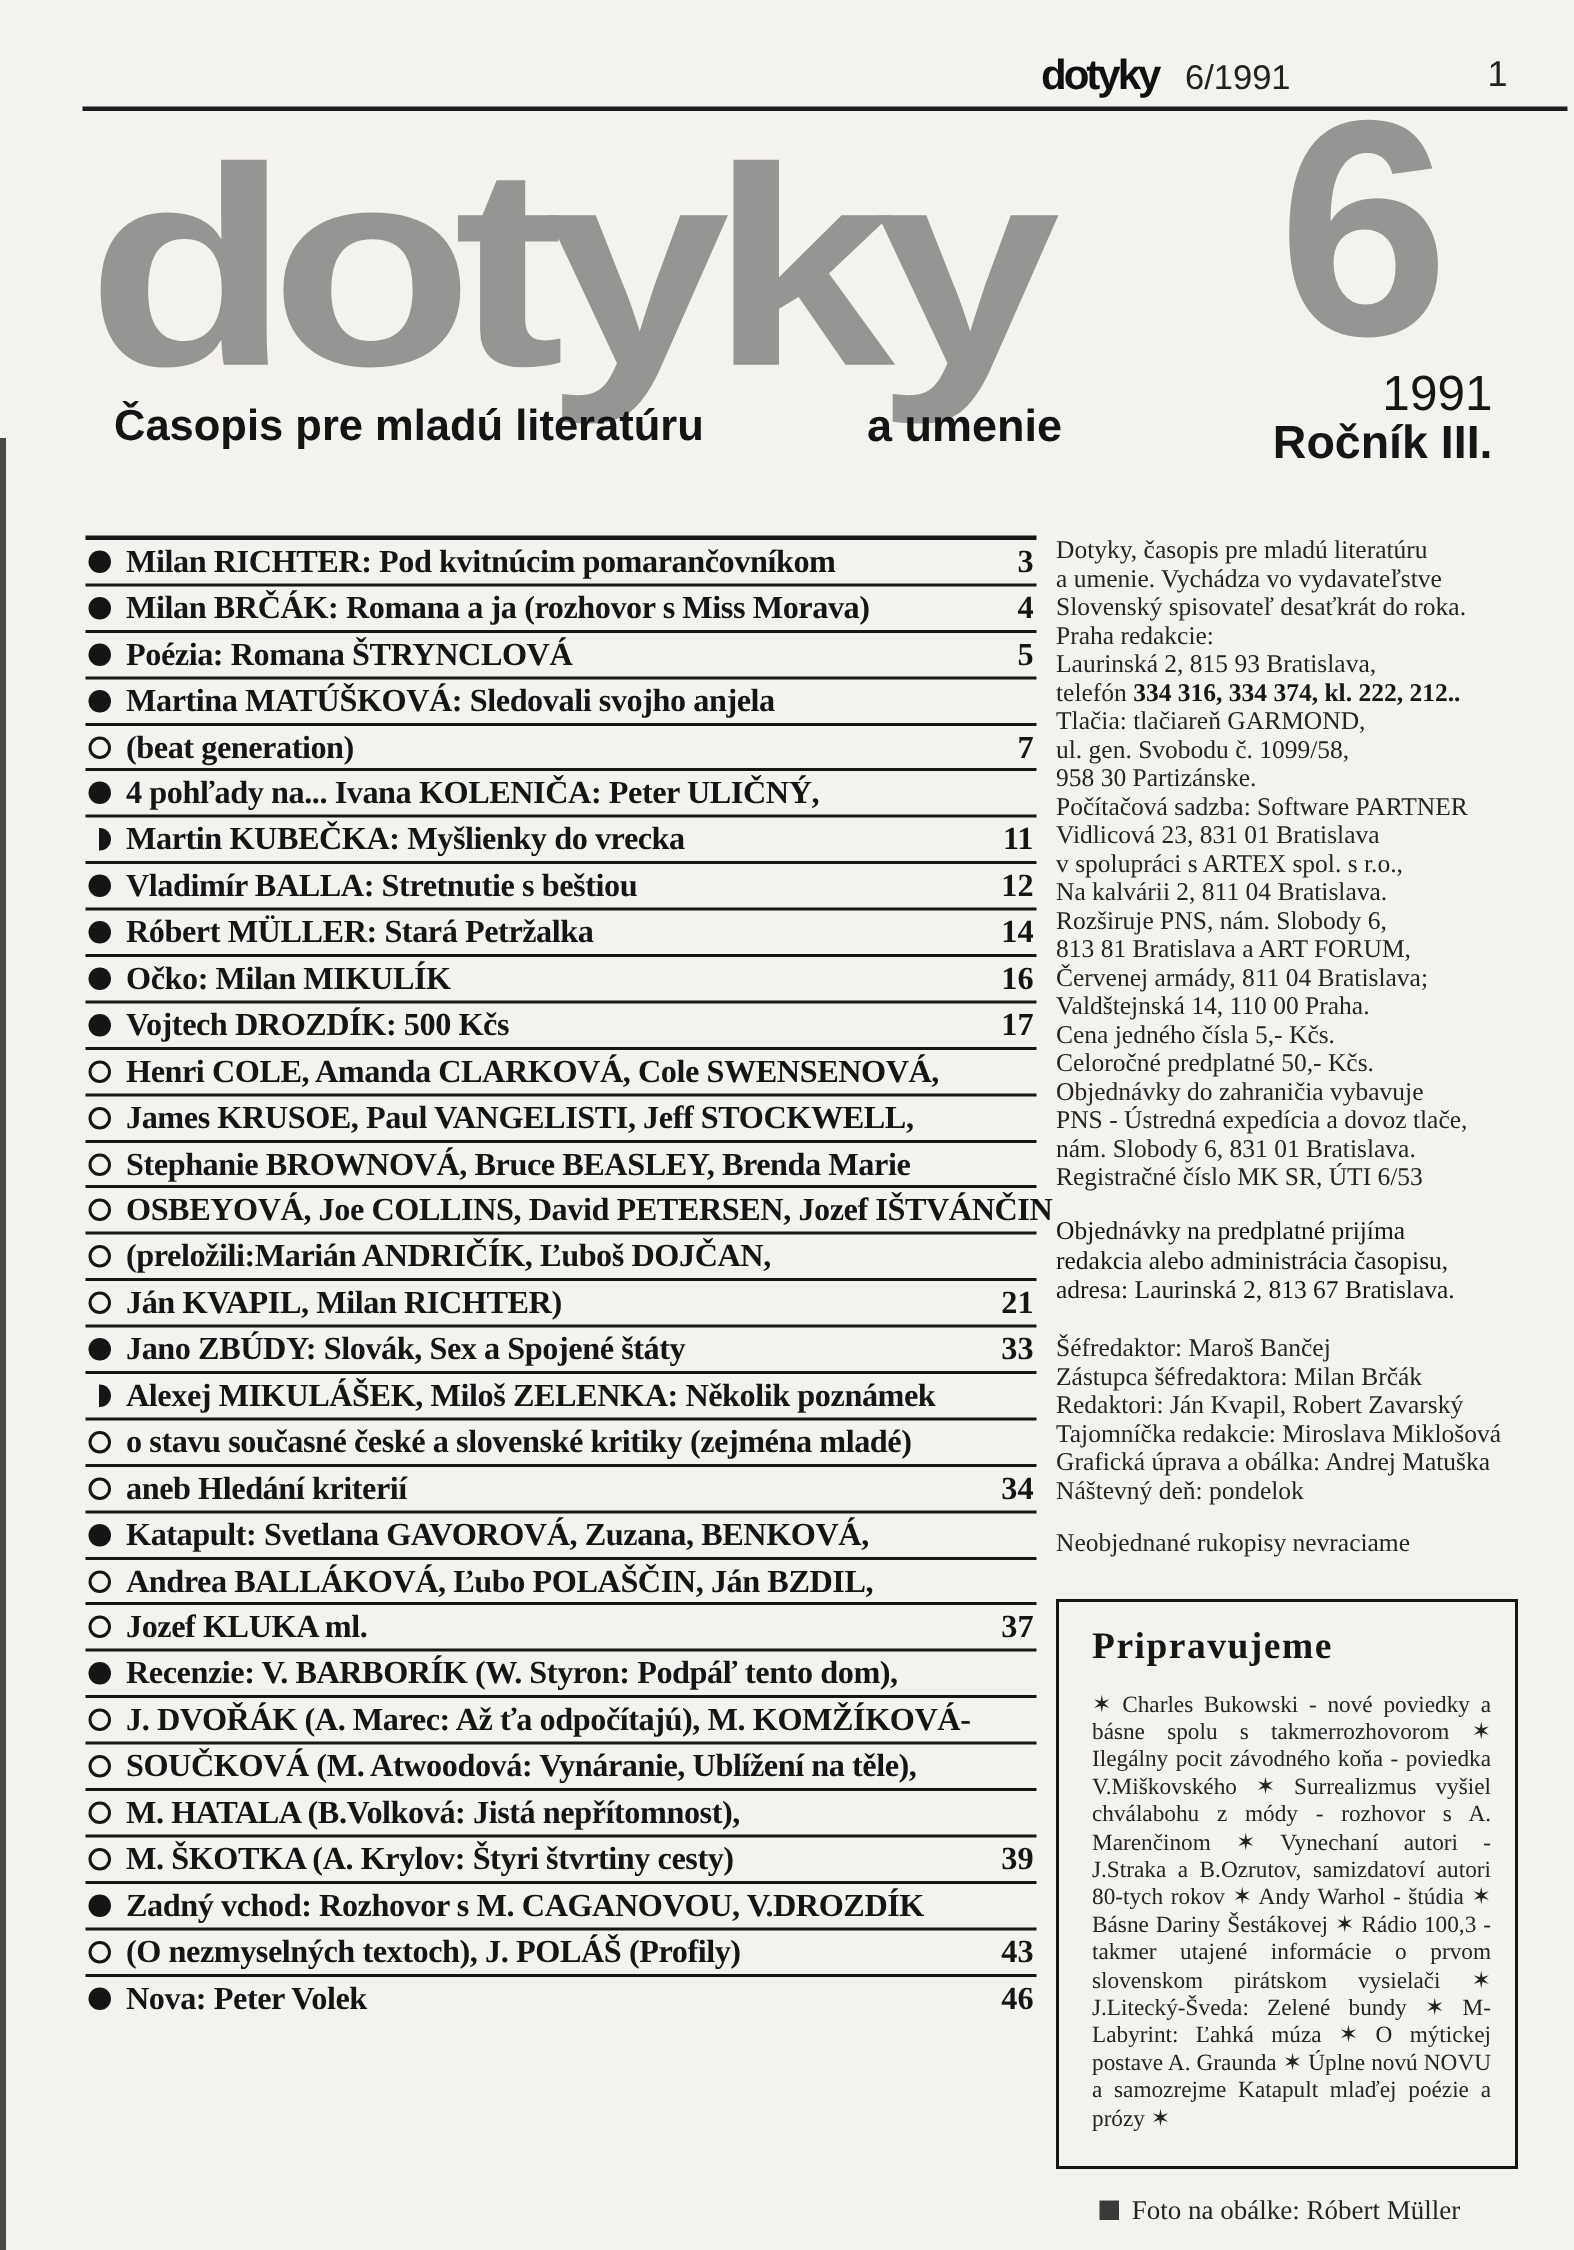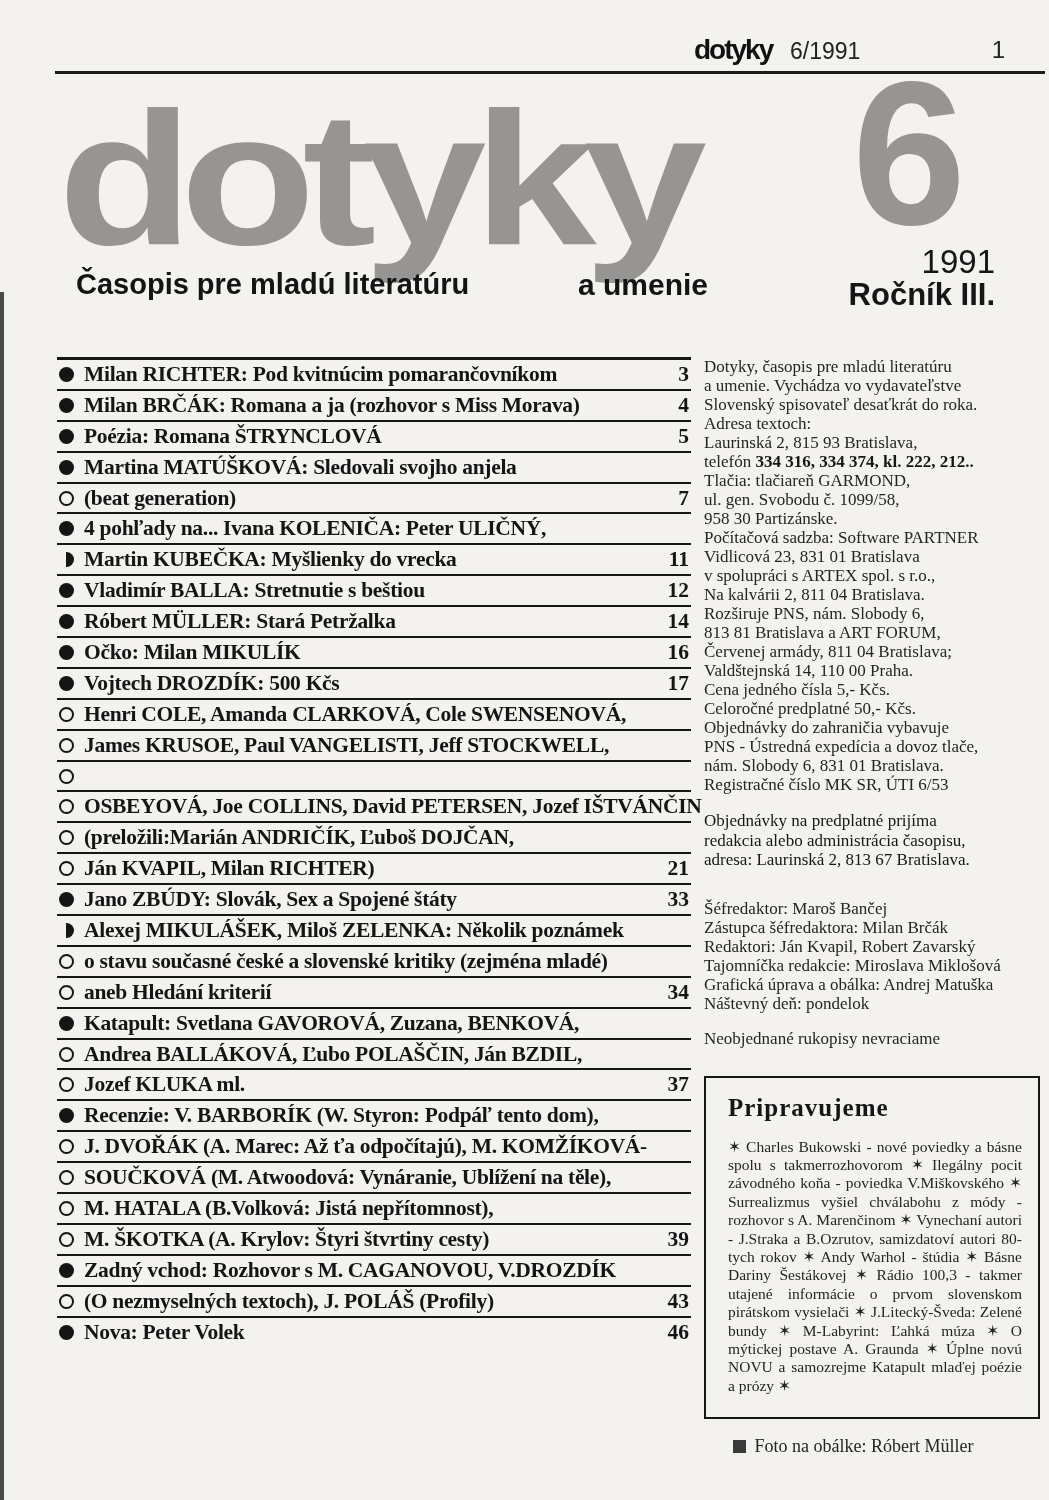--- a/index.html
+++ b/index.html
@@ -88,25 +88,25 @@
   
   .rightcol{position:absolute;left:704px;top:357px;width:306px;}
   .info-block .line, .staff-block .line{
     font-size:17px;line-height:19px;color:#242424;white-space:nowrap;
   }
   .info-block b{font-weight:bold;color:#161616;}
   .orders-block{margin-top:17px;}
   .orders-block .line{
     font-size:17px;line-height:19.5px;font-weight:normal;color:#161616;white-space:nowrap;
   }
-  .staff-block{margin-top:29px;}
+  .staff-block{margin-top:19px;}
   .note-line{margin-top:16px;font-size:17px;color:#242424;white-space:nowrap;}
 
   .promo-box{
-    margin-top:27px;box-sizing:border-box;width:336px;
+    margin-top:27px;box-sizing:border-box;width:308px;
     border:2.5px solid #161616;
     padding:16px 16px 22px 22px;background:transparent;
   }
   .promo-title{
     font-weight:bold;font-size:25px;letter-spacing:1px;color:#161616;
     margin-bottom:16px;
   }
   .promo-body{
     font-size:15.5px;line-height:18.4px;color:#242424;text-align:justify;
   }
@@ -217,20 +217,21 @@
     </div>
 
     <div class="toc-row">
       <span class="bullet open"></span>
       <span class="toc-text">James KRUSOE, Paul VANGELISTI, Jeff STOCKWELL,</span>
       <span class="toc-page"></span>
     </div>
 
     <div class="toc-row">
       <span class="bullet open"></span>
+      <span class="toc-text">Stephanie BROWNOVÁ, Bruce BEASLEY, Brenda Marie</span>
       <span class="toc-page"></span>
     </div>
 
     <div class="toc-row">
       <span class="bullet open"></span>
       <span class="toc-text">OSBEYOVÁ, Joe COLLINS, David PETERSEN, Jozef IŠTVÁNČIN</span>
       <span class="toc-page"></span>
     </div>
 
     <div class="toc-row">
@@ -340,21 +341,21 @@
 <div class="rightcol">
 
   <div class="info-block">
 
       <div class="line"><span>Dotyky, časopis pre mladú literatúru</span><span></span><b></b></div>
 
       <div class="line"><span>a umenie. Vychádza vo vydavateľstve</span><span></span><b></b></div>
 
       <div class="line"><span>Slovenský spisovateľ desaťkrát do roka.</span><span></span><b></b></div>
 
-      <div class="line"><span>Adresa textoch:</span><span></span><b></b></div>
+      <div class="line"><span>Praha redakcie:</span><span></span><b></b></div>
 
       <div class="line"><span>Laurinská 2, 815 93 Bratislava,</span><span></span><b></b></div>
 
       <div class="line"><span></span><span>telefón </span><b>334 316, 334 374, kl. 222, 212..</b></div>
 
       <div class="line"><span>Tlačia: tlačiareň GARMOND,</span><span></span><b></b></div>
 
       <div class="line"><span>ul. gen. Svobodu č. 1099/58,</span><span></span><b></b></div>
 
       <div class="line"><span>958 30 Partizánske.</span><span></span><b></b></div>

